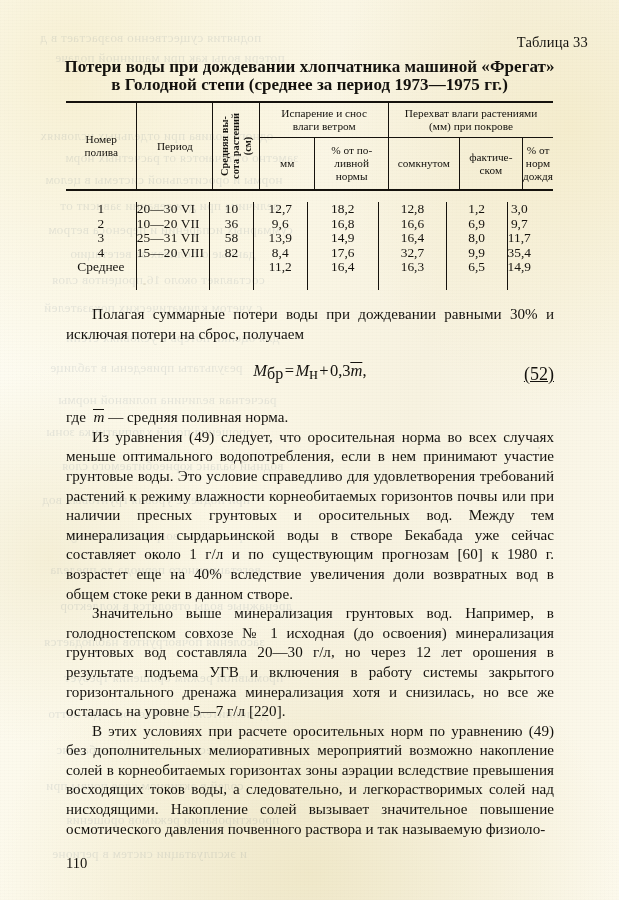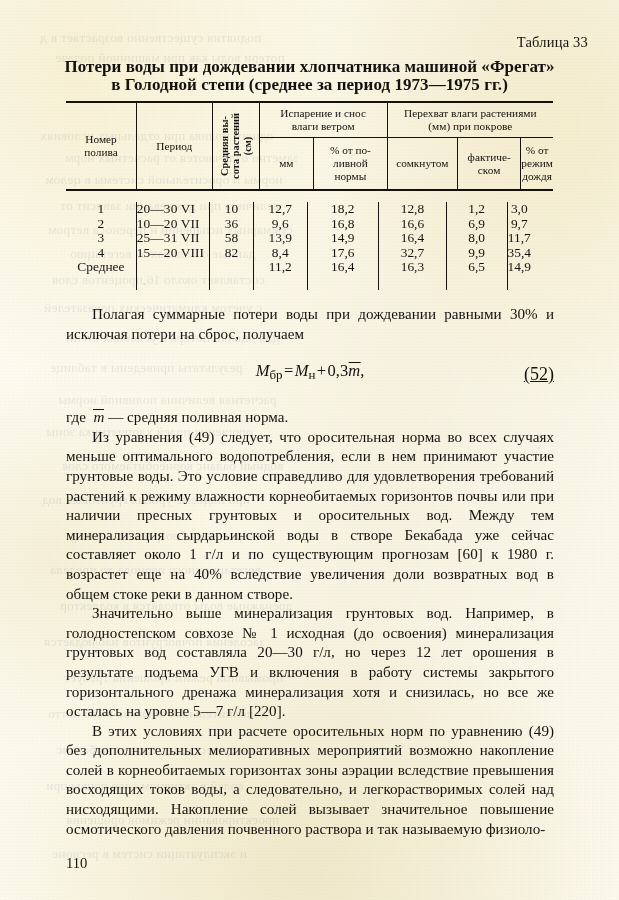--- a/index.html
+++ b/index.html
@@ -195,21 +195,21 @@
   }
   .eq .num {
     position: absolute;
     right: 0;
     top: 10px;
     font-size: 18px;
     text-decoration: underline;
   }
   i.mv { font-style: italic; }
   .sub {
-    font-size: 13px;
+    font-size: 16px;
     vertical-align: -3px;
     font-style: normal;
     margin-top: 12px;
   }
   .ovr {
     display: inline-block;
     border-top: 1.3px solid #14120e;
     padding-top: 0px;
     line-height: 1;
   }
@@ -332,21 +332,21 @@
               <span>нормы</span>
             </th>
             <th class="hcell vline">
               <span>сомкнутом</span>
             </th>
             <th class="hcell vline">
               <span>фактиче-</span><br>
               <span>ском</span>
             </th>
             <th class="hcell" colspan="2">
-              <span>% от режим</span><br>
+              <span>% от норм</span><br>
               <span>дождя</span>
             </th>
           </tr>
         </thead>
       </table>
       <div class="rule-head"></div>
       <table class="data body-rows" style="margin-top:11px;">
         <colgroup>
           <col style="width:72px">
           <col style="width:77px">

